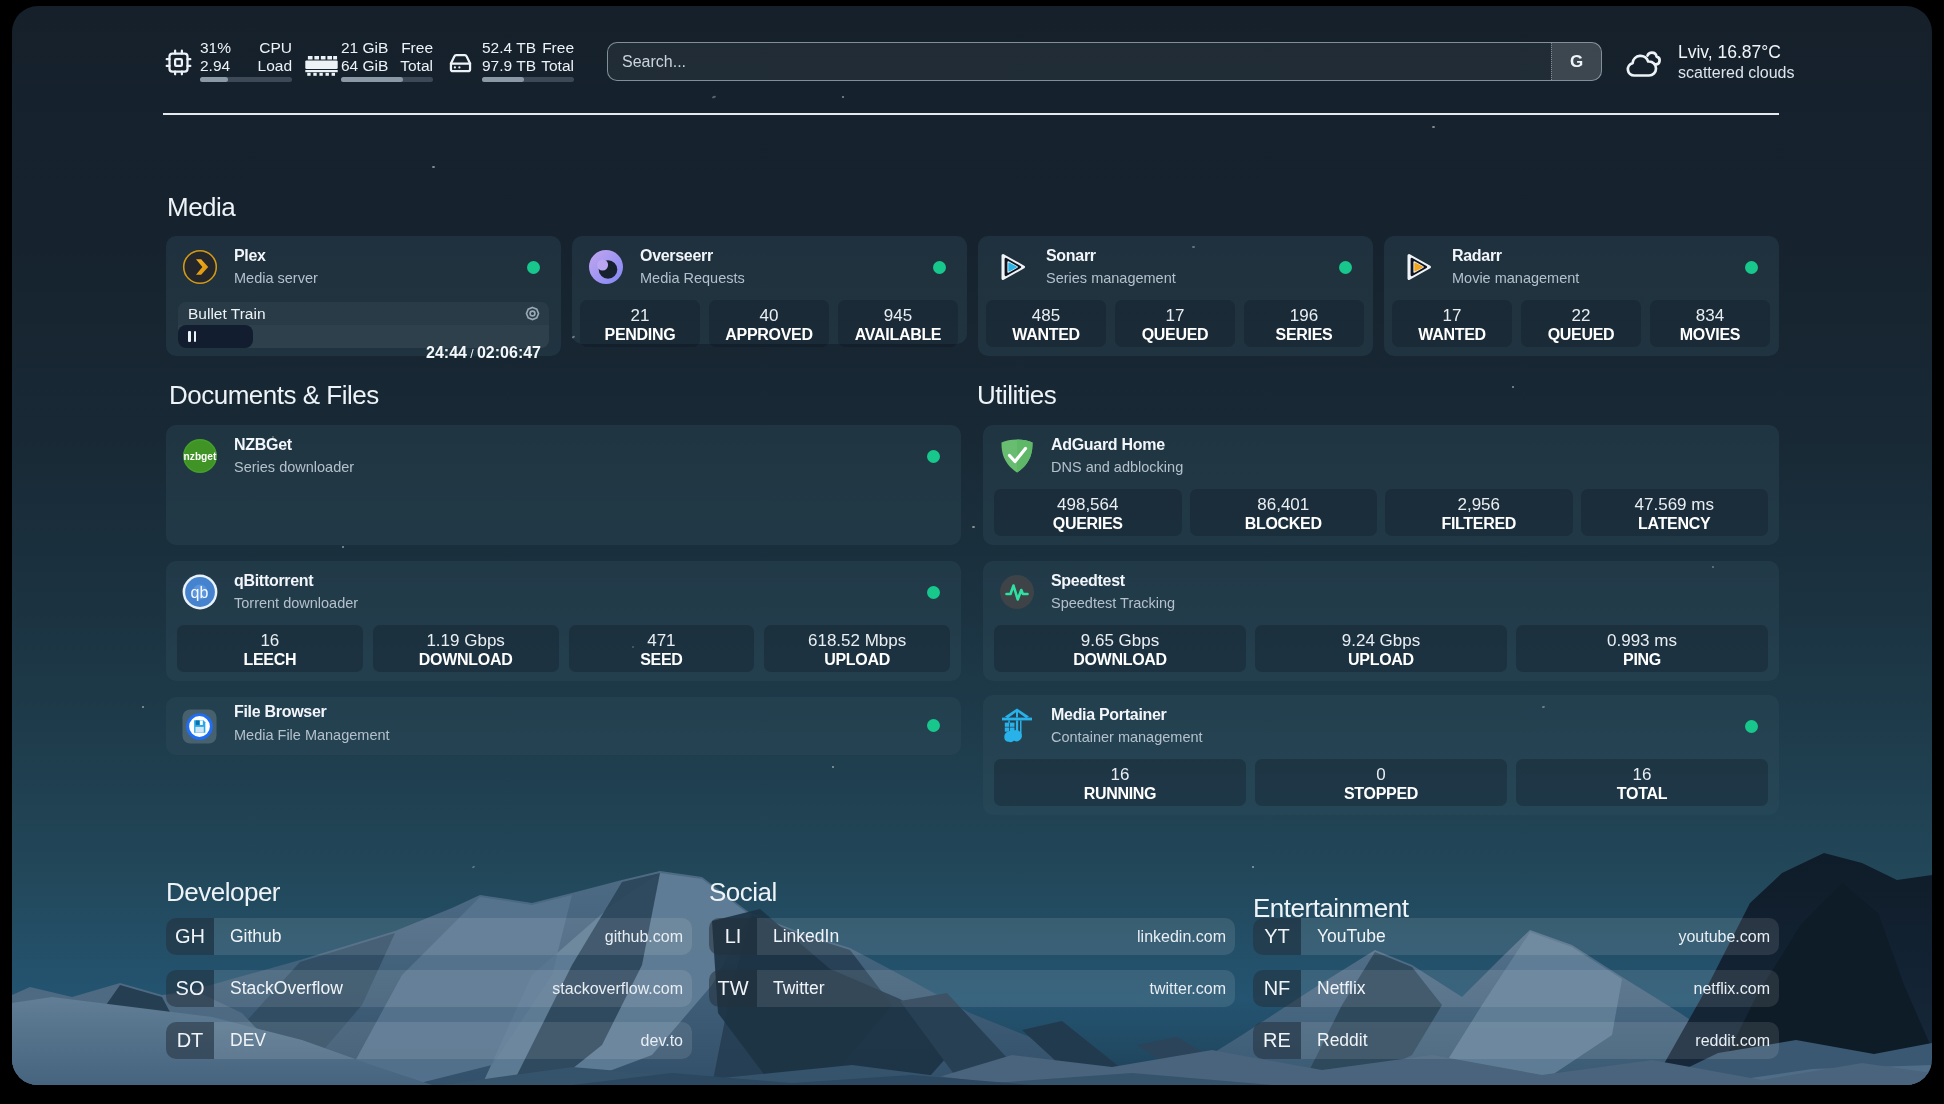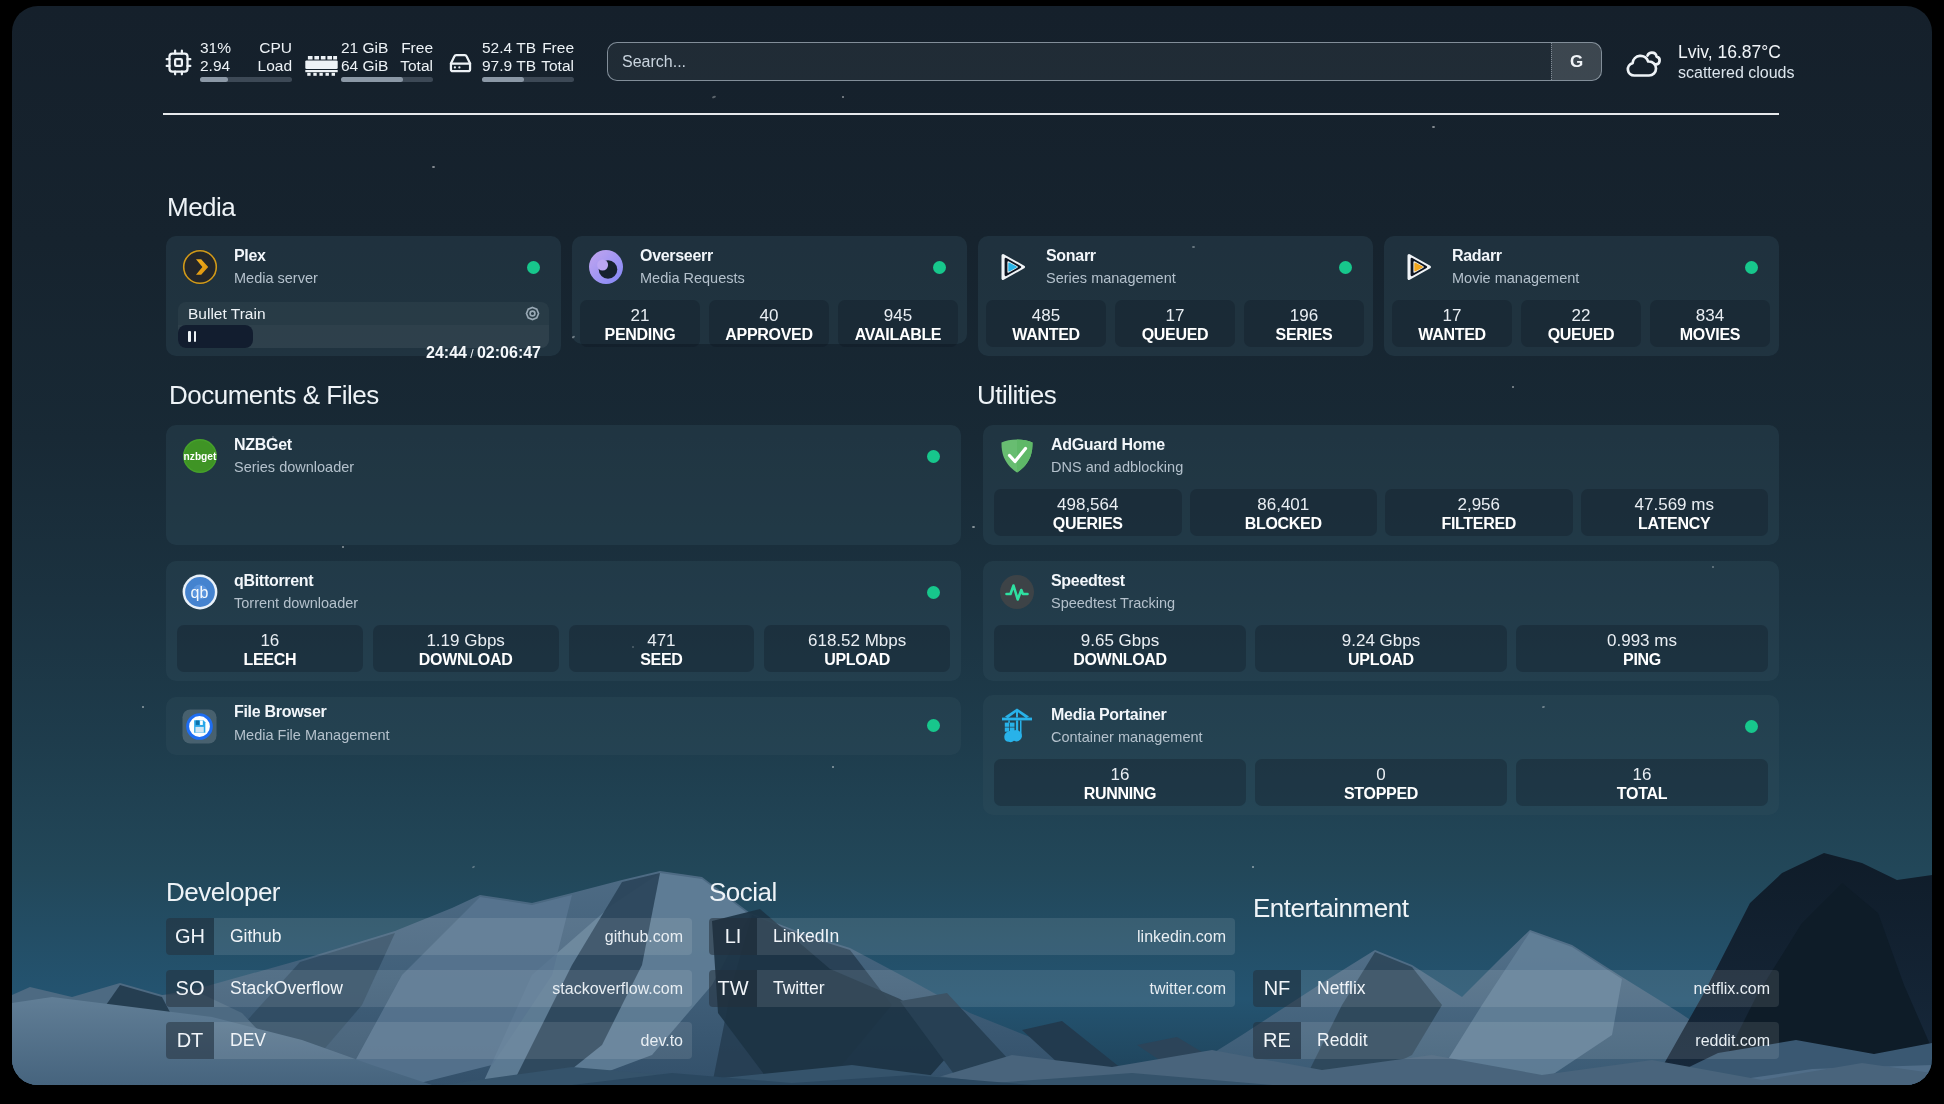--- a/index.html
+++ b/index.html
@@ -13,21 +13,21 @@
   .card{position:absolute;border-radius:10px;background:rgba(50,78,92,0.35);}
   .ic{position:absolute;left:16px;top:13px;width:36px;height:36px;}
   .t1{position:absolute;left:68px;top:11px;font-size:16px;font-weight:600;color:#f2f6fa;white-space:nowrap;letter-spacing:-0.3px;}
   .t2{position:absolute;left:68px;top:34px;font-size:14.5px;font-weight:400;color:#b4c1cc;white-space:nowrap;}
   .dot{position:absolute;top:25px;right:21px;width:13px;height:13px;border-radius:50%;background:#17c78c;}
   .tiles{position:absolute;left:8px;right:9px;top:64px;height:47px;display:flex;gap:9px;}
   .tiles2{position:absolute;left:11px;right:11px;top:64px;height:47px;display:flex;gap:9px;}
   .tile{flex:1;background:rgba(10,20,30,0.27);border-radius:7px;text-align:center;color:#e9eef3;}
   .tv{font-size:17px;margin-top:5px;line-height:21px;}
   .tl{font-size:16px;font-weight:700;letter-spacing:-0.3px;line-height:18px;color:#fff;}
-  .bmrow{position:absolute;width:526px;height:37px;border-radius:4px;background:rgba(255,255,255,0.10);overflow:hidden;}
+  .bmrow{position:absolute;width:526px;height:37px;border-radius:10px;background:rgba(255,255,255,0.10);overflow:hidden;}
   .bmtag{position:absolute;left:0;top:0;width:48px;height:37px;background:rgba(10,24,36,0.47);color:#f0f4f8;
     font-size:20px;font-weight:400;text-align:center;line-height:37px;}
   .bmname{position:absolute;left:64px;top:0;font-size:17.5px;color:#f0f4f8;line-height:37px;}
   .bmurl{position:absolute;right:9px;top:0;font-size:16px;color:#e8eef3;line-height:37px;}
   .tbt{position:absolute;color:#edf2f6;font-size:15.5px;line-height:18px;white-space:nowrap;}
   .tbr{text-align:right;}
   .tb-bar{position:absolute;height:5px;border-radius:2.5px;background:rgba(125,140,155,0.38);}
   .tb-fill{height:5px;border-radius:2.5px;background:#8b98a6;}
   .star{position:absolute;background:rgba(255,255,255,0.5);border-radius:50%;}
 </style>
@@ -444,20 +444,25 @@
         <div class="bmname">LinkedIn</div>
         <div class="bmurl">linkedin.com</div>
       </div>
     <div class="bmrow" style="left:544px;top:964px;">
         <div class="bmtag">TW</div>
         <div class="bmname">Twitter</div>
         <div class="bmurl">twitter.com</div>
       </div>
 
     <div class="hdg" style="left:1088px;top:887px;">Entertainment</div>
+    <div class="bmrow" style="left:1088px;top:912px;">
+        <div class="bmtag">YT</div>
+        <div class="bmname">YouTube</div>
+        <div class="bmurl">youtube.com</div>
+      </div>
     <div class="bmrow" style="left:1088px;top:964px;">
         <div class="bmtag">NF</div>
         <div class="bmname">Netflix</div>
         <div class="bmurl">netflix.com</div>
       </div>
     <div class="bmrow" style="left:1088px;top:1016px;">
         <div class="bmtag">RE</div>
         <div class="bmname">Reddit</div>
         <div class="bmurl">reddit.com</div>
       </div>

